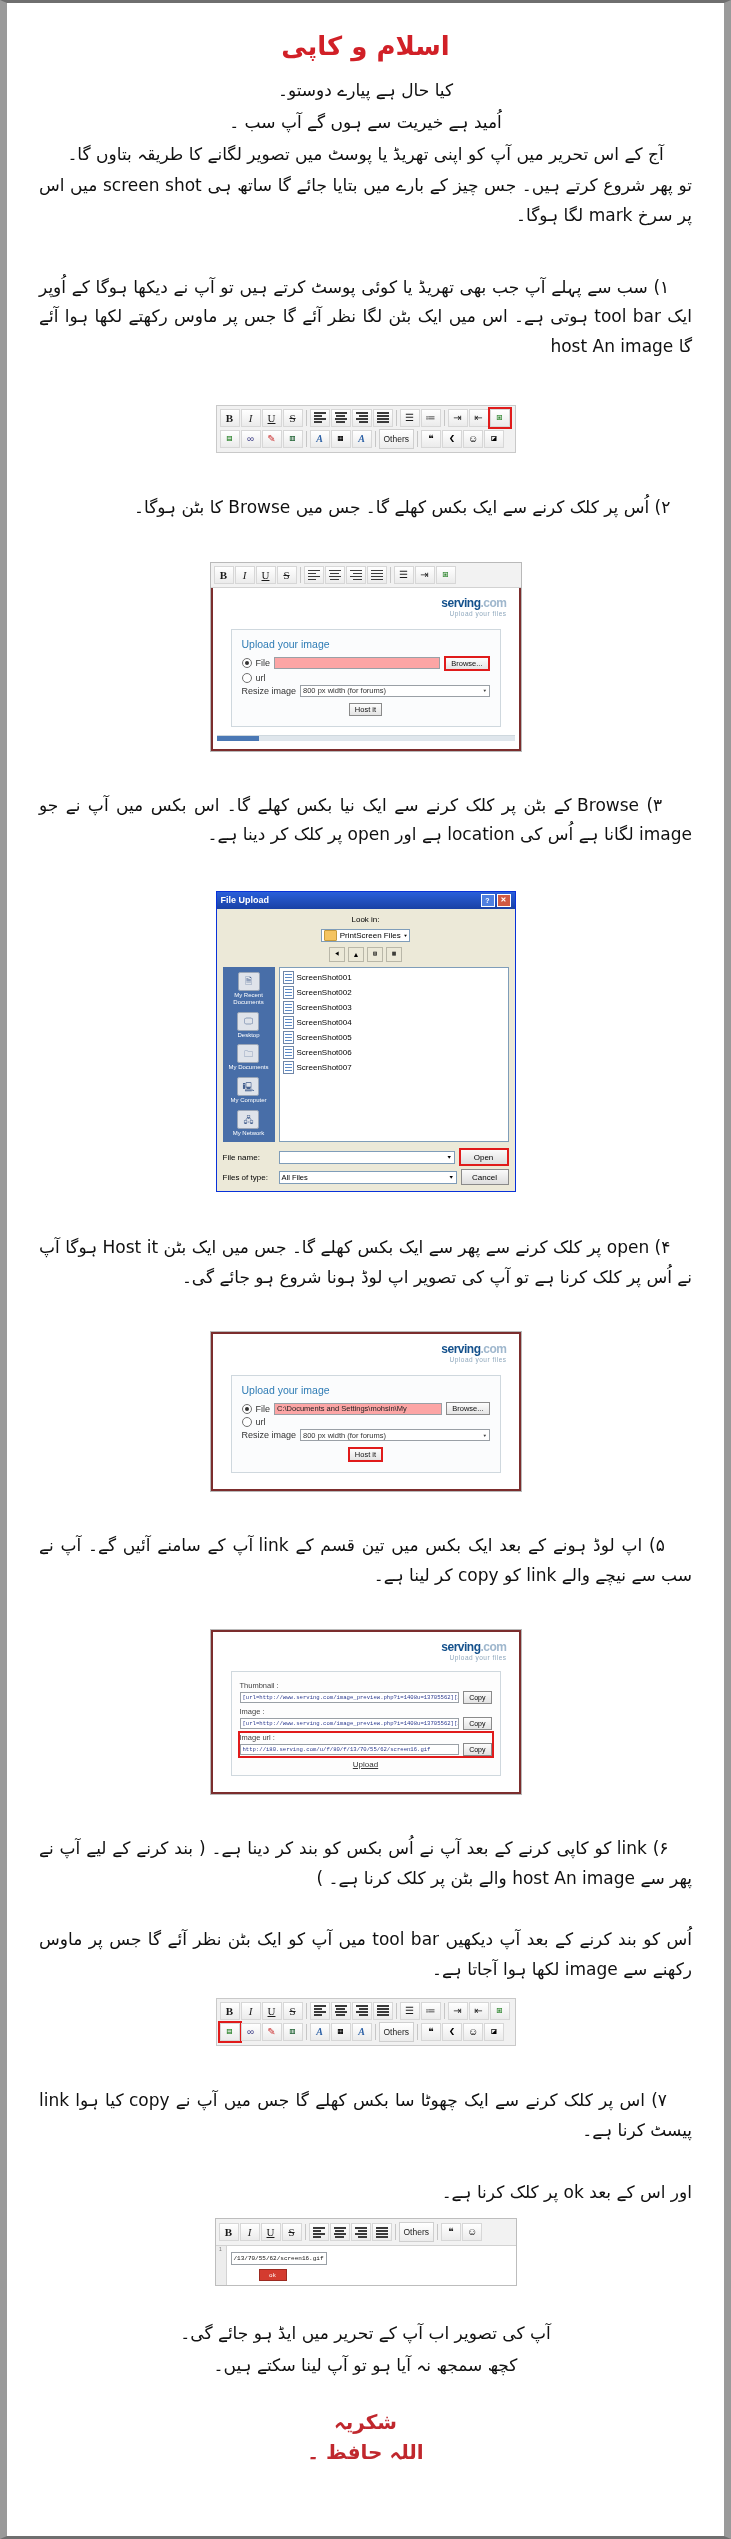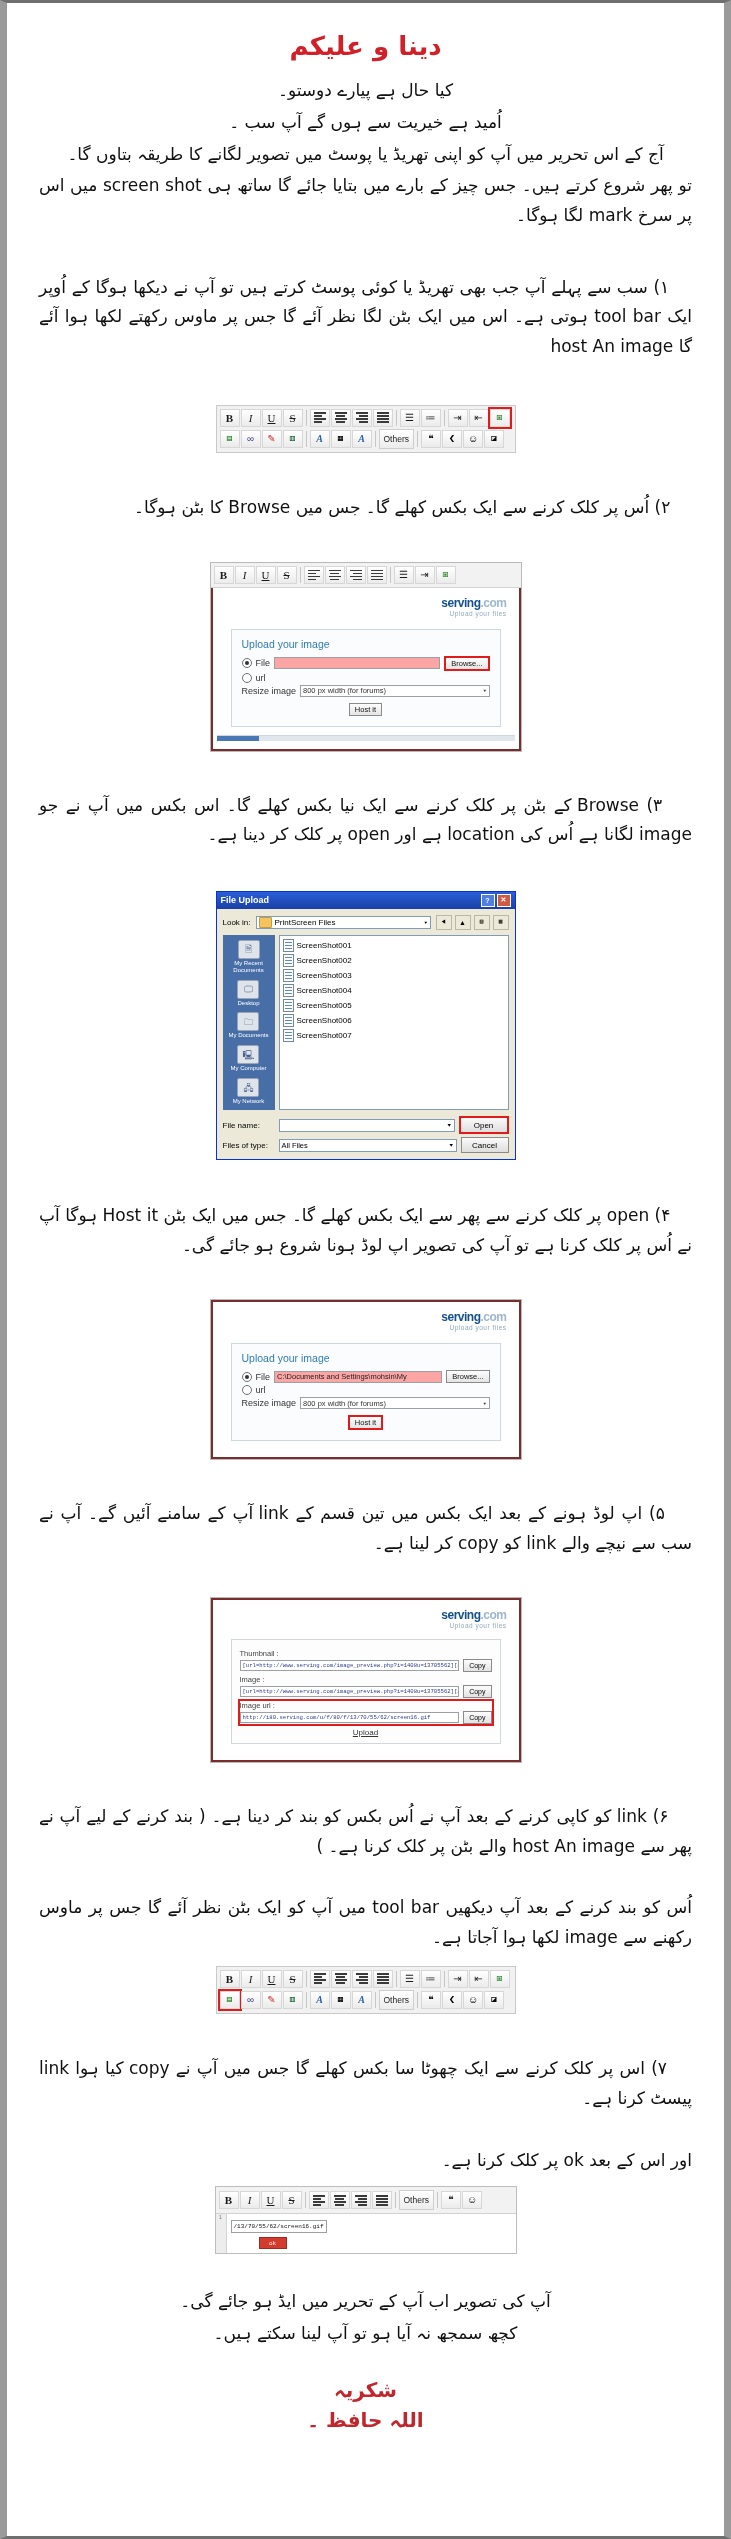--- a/index.html
+++ b/index.html
@@ -216,21 +216,21 @@
     color:#fff;font-weight:bold;font-size:9px;
     padding:2px 4px;display:flex;align-items:center;justify-content:space-between;
   }
   .win-title .wbtns{display:flex;gap:2px;}
   .wbtn{
     width:12px;height:11px;background:#4f7fe0;border:1px solid #fff;
     color:#fff;font-size:7px;display:flex;align-items:center;justify-content:center;
   }
   .wbtn.close{background:#d05a42;}
   .win-body{padding:6px;}
-  .lookin-row{display:flex;align-items:center;gap:5px;margin-bottom:5px;}
+  .lookin-row{display:flex;align-items:center;gap:5px;margin-bottom:5px;flex-direction:column;}
   .lookin-lbl{font-size:8px;color:#000;}
   .combo{
     flex:1;height:13px;border:1px solid #7f9db9;background:#fff;
     display:flex;align-items:center;gap:3px;padding:0 2px;font-size:8px;
     box-sizing:border-box;
   }
   .folder-ico{
     width:11px;height:9px;background:#f5c460;border:1px solid #c79b3c;border-radius:1px;
     flex:0 0 auto;
   }
@@ -321,21 +321,21 @@
     font-size:5px;color:#777;text-align:center;
   }
   .mini-flex{display:flex;}
 </style>
 </head>
 <body>
 
 <div class="page">
 <div class="inner">
 
-  <div class="bismillah">دینا و علیکم</div>
+  <div class="bismillah">اسلام و کاپی</div>
 
   <p class="urdu">کیا حال ہے پیارے دوستو۔</p>
   <p class="urdu">اُمید ہے خیریت سے ہوں گے آپ سب ۔</p>
   <p class="urdu">آج کے اس تحریر میں آپ کو اپنی تھریڈ یا پوسٹ میں تصویر لگانے کا طریقہ بتاوں گا۔</p>
   <p class="urdu block">تو پھر شروع کرتے ہیں۔ جس چیز کے بارے میں بتایا جائے گا ساتھ ہی screen shot میں اس پر سرخ mark لگا ہوگا۔</p>
 
   <div class="spacer-sm"></div>
 
   <p class="urdu block">
     <span>۱</span><span>) </span><span>سب سے پہلے آپ جب بھی تھریڈ یا کوئی پوسٹ کرتے ہیں تو آپ نے دیکھا ہوگا کے اُوپر ایک tool bar ہوتی ہے۔ اس میں ایک بٹن لگا نظر آئے گا جس پر ماوس رکھتے لکھا ہوا آئے گا host An image</span>

